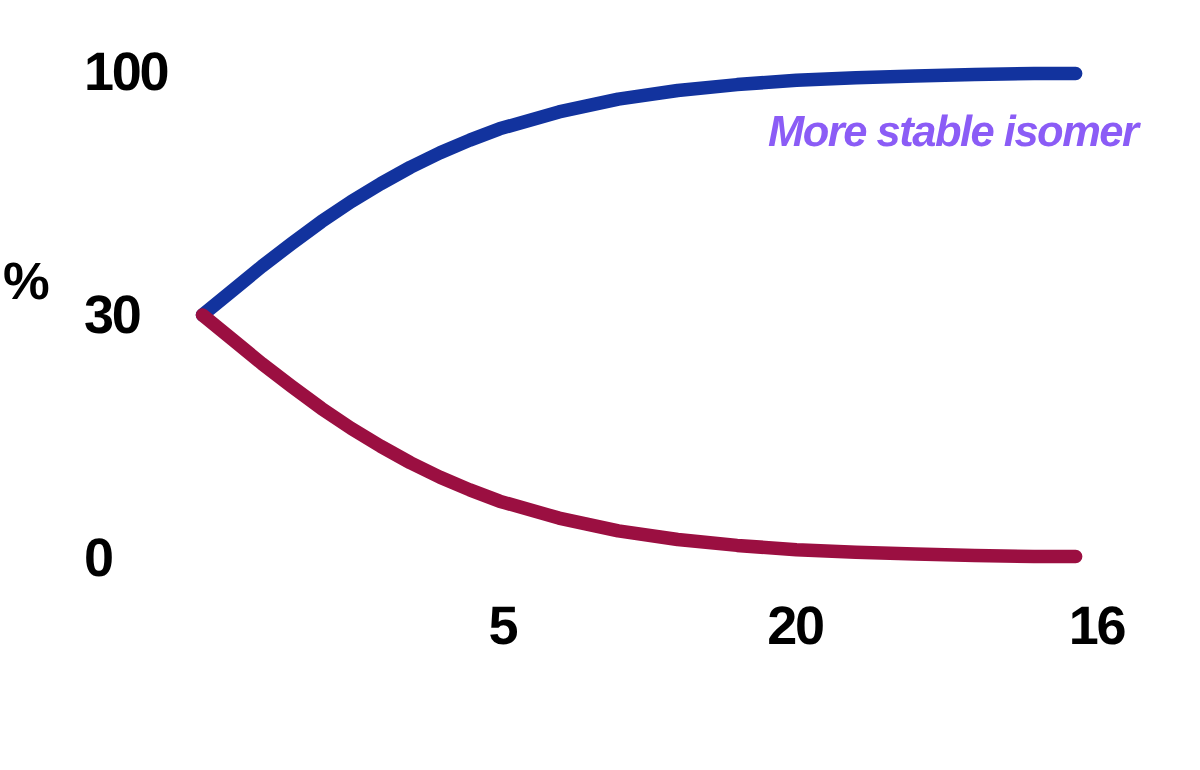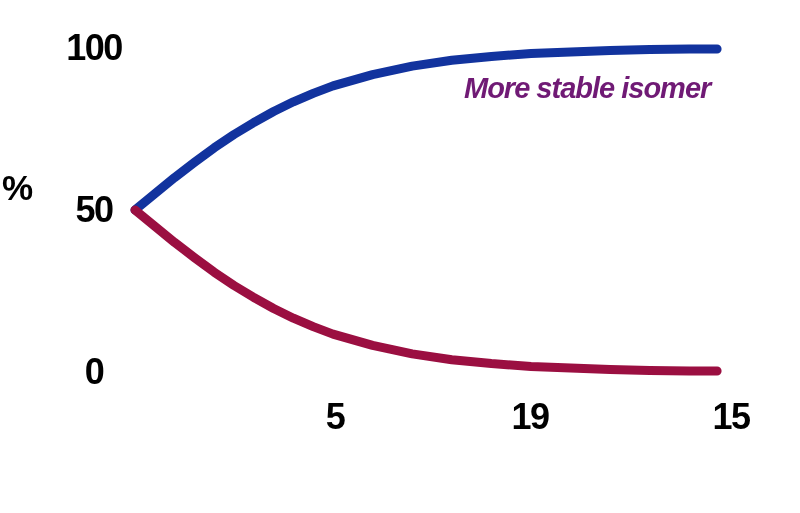--- a/index.html
+++ b/index.html
@@ -3,21 +3,21 @@
 <meta charset="utf-8">
 <style>
   html,body{margin:0;padding:0;background:#ffffff;}
   .stage{
     position:relative;width:800px;height:513px;background:#ffffff;
     font-family:"Liberation Sans",sans-serif;font-weight:bold;color:#000;
     overflow:hidden;
   }
   .chart-svg{position:absolute;left:0;top:0;width:800px;height:513px;}
   .tick{position:absolute;font-size:36px;line-height:36px;letter-spacing:-1.5px;white-space:nowrap;}
-  .ytick{left:56px;width:76px;text-align:center;}
+  .ytick{left:56px;width:76px;text-align:left;}
   .xtick{transform:translateX(-50%);}
   .yaxis-title{position:absolute;left:2px;top:170px;font-size:35px;line-height:35px;}
   .xaxis-title{
     position:absolute;left:297px;top:459px;font-size:36px;line-height:40px;
     letter-spacing:-0.5px;white-space:nowrap;
   }
   .xaxis-title sup{font-size:58%;vertical-align:super;letter-spacing:0;}
   .curve-label{
     position:absolute;font-size:29px;line-height:30px;font-style:italic;
     letter-spacing:-1px;white-space:nowrap;
@@ -28,22 +28,22 @@
 
 <div class="stage">
 
   <svg id="curves" class="chart-svg" viewBox="0 0 800 513" xmlns="http://www.w3.org/2000/svg">
       <polyline points="135.0,210.0 154.8,193.8 174.6,177.6 194.4,162.4 214.2,147.8 234.0,134.5 253.8,122.5 273.6,111.5 293.4,101.8 313.2,93.4 333.0,85.9 372.6,74.6 412.2,66.1 451.8,60.3 491.4,56.4 531.0,53.5 570.6,51.9 610.2,50.6 649.8,49.6 689.4,49.0 717.1,49.0" fill="none" stroke="#12339e" stroke-width="9" stroke-linecap="round" stroke-linejoin="round"></polyline>
       <polyline points="135.0,210.0 154.8,226.2 174.6,242.4 194.4,257.6 214.2,272.2 234.0,285.5 253.8,297.5 273.6,308.5 293.4,318.2 313.2,326.6 333.0,334.1 372.6,345.4 412.2,353.9 451.8,359.7 491.4,363.6 531.0,366.5 570.6,368.1 610.2,369.4 649.8,370.4 689.4,371.0 717.1,371.0" fill="none" stroke="#9b0f41" stroke-width="9" stroke-linecap="round" stroke-linejoin="round"></polyline>
     </svg>
 
   <div class="yaxis-title">%</div>
   <div class="tick ytick" style="top:30px">100</div>
-  <div class="tick ytick" style="top:192px">50</div>
+  <div class="tick ytick" style="top:192px">30</div>
   <div class="tick ytick" style="top:354px">0</div>
 
   <div class="tick xtick" style="left:335px;top:399px">5</div>
-  <div class="tick xtick" style="left:530px;top:399px">19</div>
-  <div class="tick xtick" style="left:731px;top:399px">15</div>
+  <div class="tick xtick" style="left:530px;top:399px">20</div>
+  <div class="tick xtick" style="left:731px;top:399px">16</div>
 
 
-  <div class="curve-label" style="left: 464px; top: 73px; color: #701a75;">More stable isomer</div>
+  <div class="curve-label" style="left: 512px; top: 73px; color: #8b5cf6;">More stable isomer</div>
 </div>
 
 </body></html>

